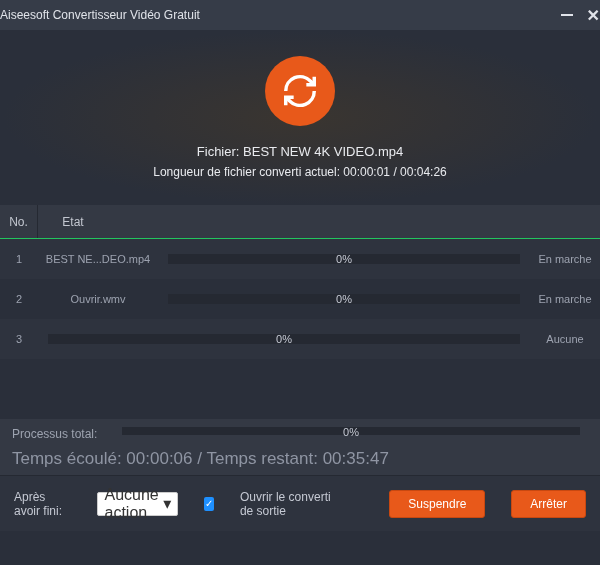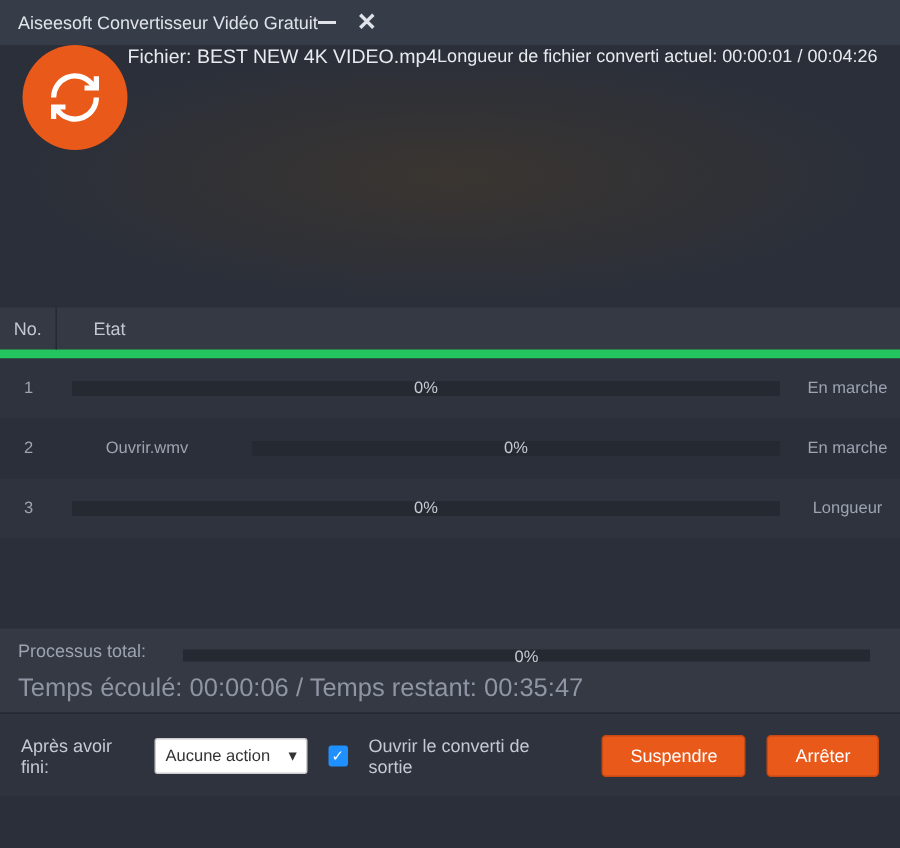--- a/index.html
+++ b/index.html
@@ -1,49 +1,49 @@
 <!DOCTYPE html>
 <html><head>
 <meta charset="utf-8">
 <style>
 *{margin:0;padding:0;box-sizing:border-box;font-family:Arial,sans-serif}
 body{width:600px;height:565px;background:#2a2f3a;color:#bfc4ce;font-size:12px;overflow:hidden}
-.titlebar{height:30px;background:#363c48;display:flex;align-items:center;padding:0 12px;justify-content:flex-start}
+.titlebar{height:30px;background:#363c48;display:flex;align-items:center;padding:0 0;justify-content:space-between}
 .title{color:#e0e3e9;font-size:12px}
 .winctrl{display:flex;gap:14px;align-items:center}
 .minbtn{width:12px;height:2px;background:#e0e3e9;cursor:pointer}
 .closebtn{cursor:pointer;font-size:16px;color:#e0e3e9;font-weight:bold}
-.hero{height:175px;display:flex;flex-direction:row;justify-content:center;background:radial-gradient(ellipse at center,#3a3530 0%,#2a2f3a 70%)}
+.hero{height:175px;display:flex;flex-direction:column;align-items:center;justify-content:center;background:radial-gradient(ellipse at center,#3a3530 0%,#2a2f3a 70%)}
 .logo{width:70px;height:70px;border-radius:50%;background:#e8591a;display:flex;align-items:center;justify-content:center;margin-bottom:18px}
 .logo svg{width:38px;height:38px}
 .ftxt{color:#e8eaee;font-size:13px;margin-bottom:6px}
 .ftxt2{color:#e8eaee;font-size:12px}
-.thead{display:flex;height:34px;background:#343944;border-bottom:6px solid #22c55e}
+.thead{display:flex;height:34px;background:#343944;border-bottom:1px solid #22c55e}
 .thead>div{text-align:center;color:#c3c7d0;font-size:12px}
 .cno{width:38px;border-right:1px solid #252932;height:100%;display:flex;align-items:center;justify-content:center}
 .cname{width:120px;border-right:1px solid #252932;height:100%;display:flex;align-items:center;justify-content:center}
 .cproc{flex:1;border-right:1px solid #252932;height:100%;display:flex;align-items:center;justify-content:center}
 .cstat{width:70px;height:100%;display:flex;align-items:center;justify-content:center}
 .row{display:flex;height:40px;align-items:center;background:#2e333e}
 .row:nth-child(even){background:#2a2f3a}
 .row .cno,.row .cname,.row .cstat{border:none;font-size:11px;color:#9da3b0}
 .row .cname{justify-content:center;padding:0 4px;white-space:nowrap;overflow:hidden}
 .row .cproc{border:none;padding:0 10px;display:flex;align-items:center;position:relative}
 .pbar{flex:1;height:10px;background:#252932;position:relative}
 .ppct{position:absolute;left:50%;top:50%;transform:translate(-50%,-50%);font-size:11px;color:#c5c9d3}
 .spacer{height:60px;background:#2a2f3a}
 .totsec{background:#343944;padding:8px 12px 6px}
-.totrow{display:flex;align-items:flex-end;margin-bottom:8px}
+.totrow{display:flex;align-items:flex-start;margin-bottom:8px}
 .totlbl{width:110px;font-size:12px;color:#9da3b0}
 .totbar{flex:1;height:8px;background:#252932;position:relative;margin-right:8px}
 .totpct{position:absolute;left:50%;top:-1px;transform:translateX(-50%);font-size:11px;color:#c5c9d3}
 .timeline{font-size:17px;color:#8f95a3}
-.footer{height:56px;background:#2e333e;display:flex;align-items:center;padding:0 14px;gap:14px;border-top:1px solid #252932}
+.footer{height:56px;background:#2e333e;display:flex;align-items:center;padding:0 14px;gap:26px;border-top:1px solid #252932}
 .flabel{font-size:12px;color:#c5c9d3}
-.sel{height:24px;width:110px;background:#fff;border:1px solid #ccc;border-radius:2px;display:flex;align-items:center;padding:0 6px;justify-content:space-between;cursor:pointer;font-size:11px;color:#333}
+.sel{height:24px;width:110px;background:#fff;border:1px solid #ccc;border-radius:2px;display:flex;align-items:center;padding:0 6px;justify-content:space-between;cursor:pointer;font-size:16px;color:#333}
 .chk{width:14px;height:14px;background:#1e90ff;border-radius:2px;display:flex;align-items:center;justify-content:center;color:#fff;font-size:10px;cursor:pointer}
 .btn{height:28px;padding:0 18px;background:#e8591a;color:#fff;border:1px solid #c84810;border-radius:3px;font-size:12px;cursor:pointer;display:flex;align-items:center}
 .spacer2{flex:1}
 </style>
 </head>
 <body>
 
 <div class="titlebar">
   <div class="title">Aiseesoft Convertisseur Vidéo Gratuit</div>
   <div class="winctrl">
@@ -73,20 +73,21 @@
 </div>
 
 <div class="thead">
   <div class="cno">No.</div>
   <div class="cstat">Etat</div>
 </div>
 
 <div>
   <div class="row">
     <div class="cno">1</div>
+    <div class="cname">BEST NE...DEO.mp4</div>
     <div class="cproc">
         <div class="pbar">
           <span class="ppct">0%</span>
         </div>
       </div>
     <div class="cstat">En marche</div>
   </div>
   <div class="row">
     <div class="cno">2</div>
     <div class="cname">Ouvrir.wmv</div>
@@ -97,21 +98,21 @@
       </div>
     <div class="cstat">En marche</div>
   </div>
   <div class="row">
     <div class="cno">3</div>
     <div class="cproc">
         <div class="pbar">
           <span class="ppct">0%</span>
         </div>
       </div>
-    <div class="cstat">Longueur</div>
+    <div class="cstat">Aucune</div>
   </div>
 </div>
 
 <div class="spacer"></div>
 
 <div class="totsec">
   <div class="totrow">
     <div class="totlbl">Processus total:</div>
     <div class="totbar">
         <span class="totpct">0%</span>

